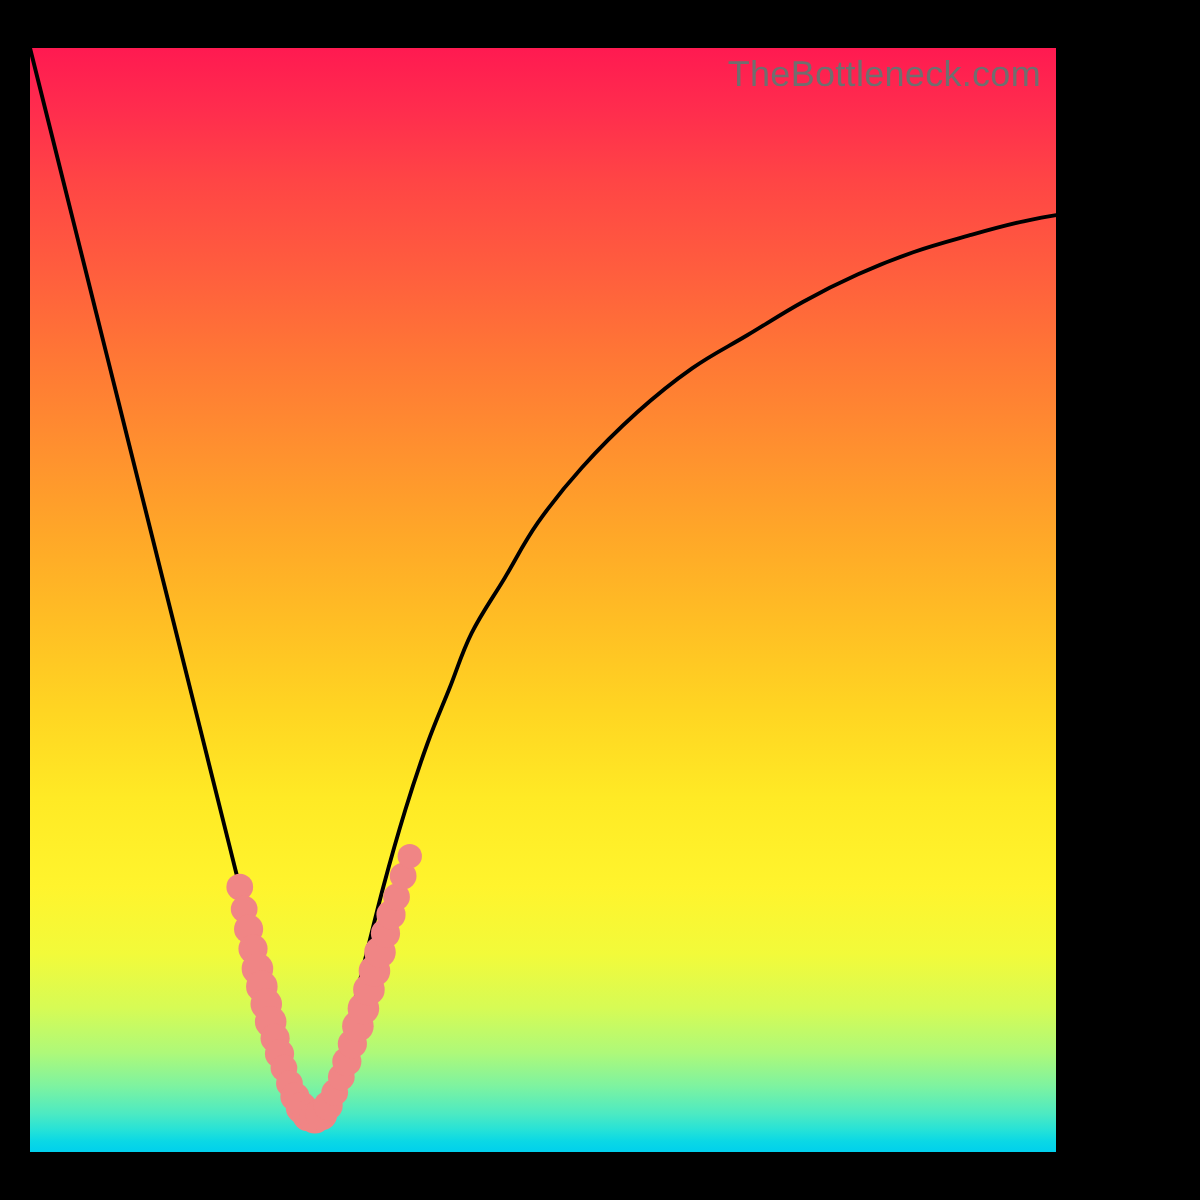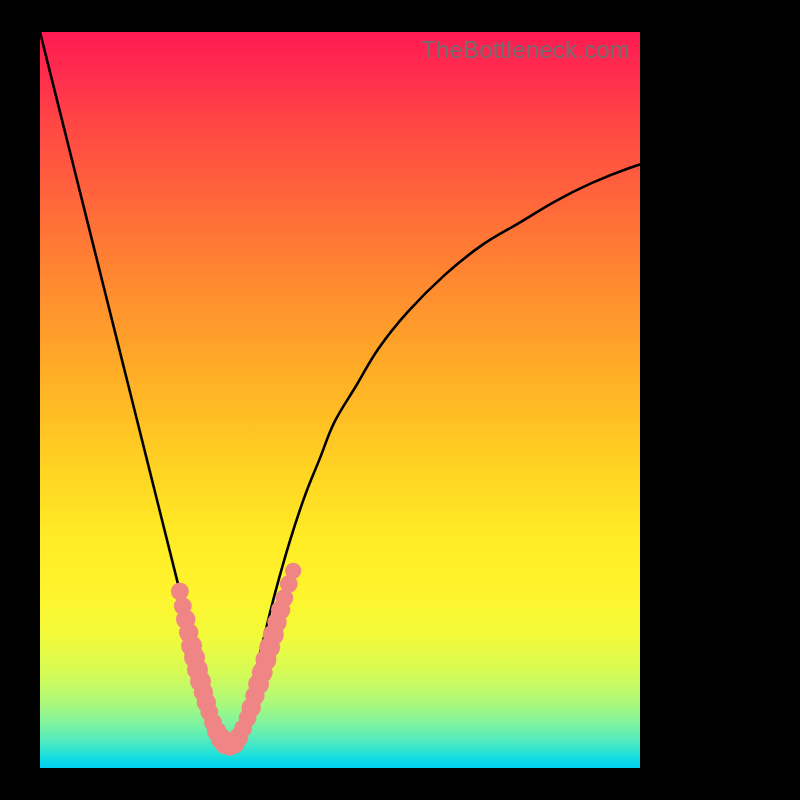--- a/index.html
+++ b/index.html
@@ -15,22 +15,22 @@
     position: absolute;
     top: 0;
     left: 0;
     width: 800px;
     height: 800px;
     background: #000;
   }
   .plot-area {
     position: absolute;
     top: 32px;
-    left: 40px;
-    width: 600px;
+    left: 20px;
+    width: 684px;
     height: 736px;
     
     background: linear-gradient(to bottom,
       #ff1a51 0%,
       #ff2e4d 6%,
       #ff4545 12%,
       #ff5d3e 20%,
       #ff7735 28%,
       #ff8f2f 36%,
       #ffa728 44%,

